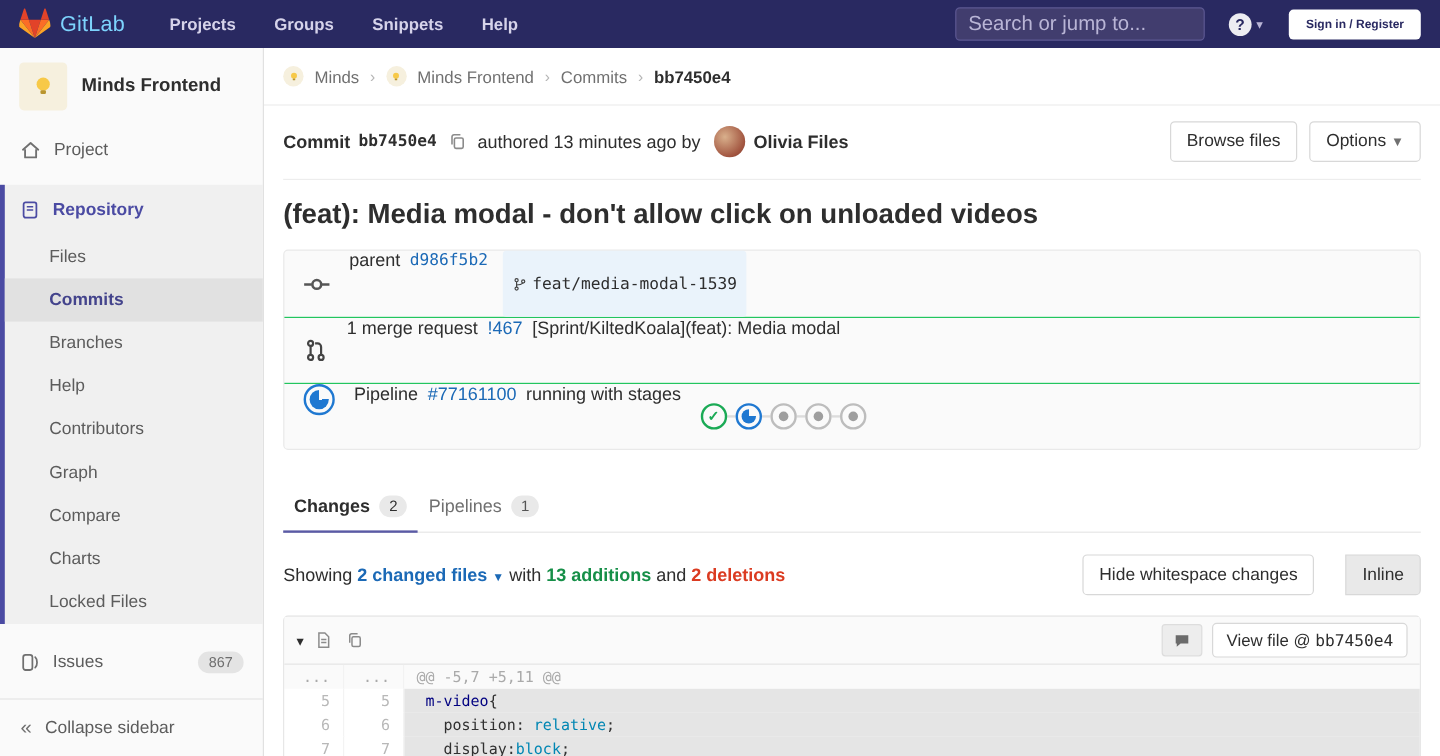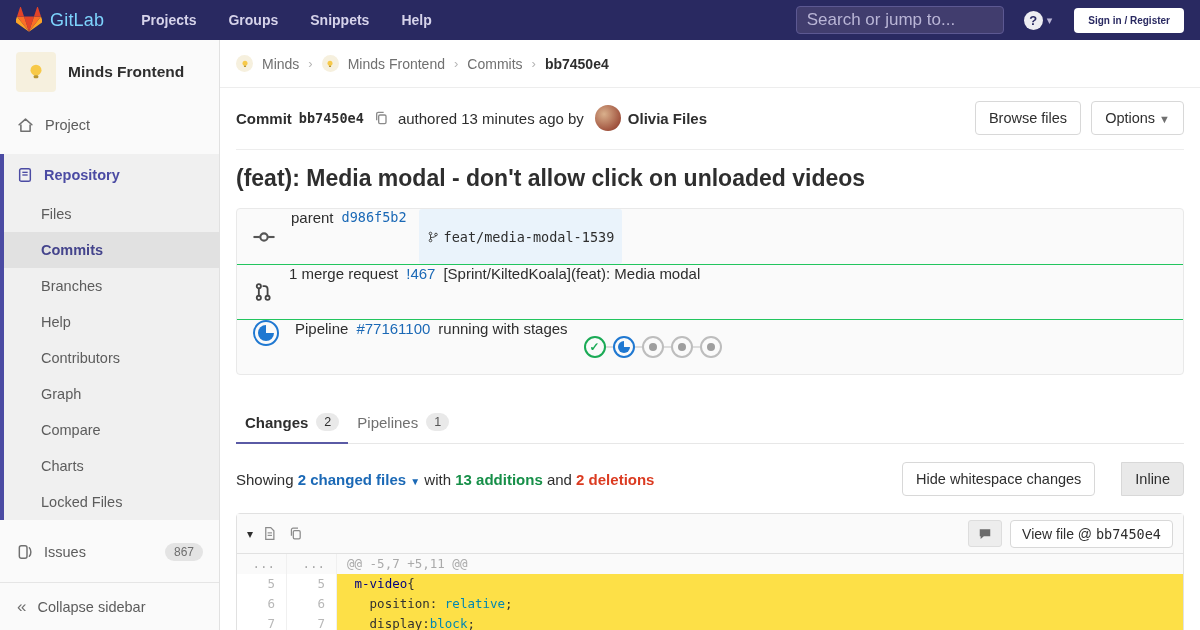--- a/index.html
+++ b/index.html
@@ -134,21 +134,21 @@
   .caret-down { color:#2e2e2e; font-size:12px; cursor:pointer; }
   .file-path { font-weight:700; font-size:14.5px; color:#2e2e2e; cursor:pointer; }
   .file-actions { margin-left:auto; display:flex; gap:8px; align-items:center; }
   .comment-btn { background:#ededed; border:1px solid #ddd; border-radius:3px;
     width:34px; height:27px; display:flex; align-items:center; justify-content:center; cursor:pointer; }
   .view-file-btn { padding:5px 11px; font-size:14px; }
   .diff-table { font-family:"DejaVu Sans Mono", monospace; font-size:12.5px; }
   .diff-line { display:grid; grid-template-columns:50px 50px 1fr; line-height:20px; }
   .ln { color:#b8b8b8; text-align:right; padding-right:11px; border-right:1px solid #f0f0f0;
     cursor:pointer; background:#fff; }
-  .code { padding-left:10px; white-space:pre; color:#303030; background:#fde047; }
+  .code { padding-left:10px; white-space:pre; color:#303030; background:#e5e5e5; }
   .hunk .ln, .hunk .code { background:#fafafa; color:#aaa; }
   .tok-sel { color:#000080; }
   .tok-val { color:#0086b3; }
 
   svg.ic { display:block; }
 </style>
 </head>
 <body>
 
 <header class="navbar">

